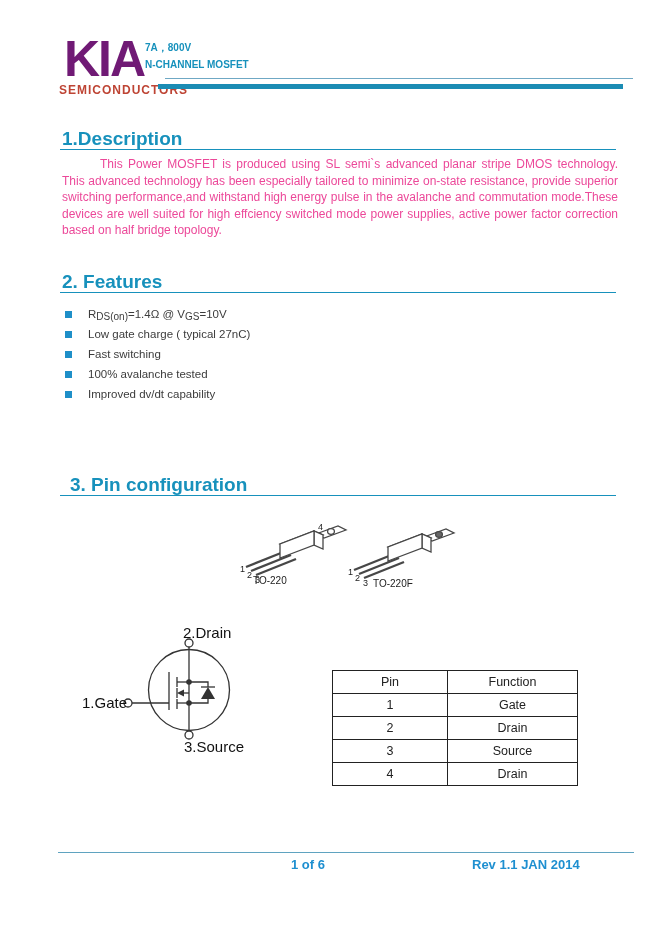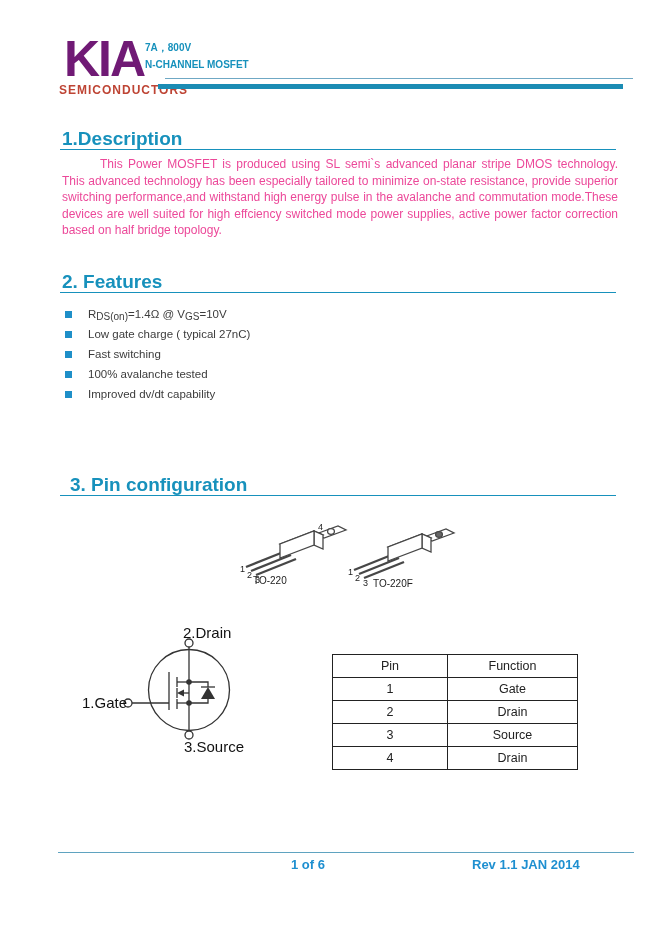--- a/index.html
+++ b/index.html
@@ -42,21 +42,21 @@
   .bullet { width:7px; height:7px; background:#1E8FC8; margin-top:4px; flex:0 0 7px; }
   .feature-text { margin-left:16px; font-size:11.5px; color:#3c3c3c; line-height:14px; }
   .subscr { font-size:10px; position:relative; top:2px; }
 
   .pkg-label { font-size:10px; color:#222; }
   .pkg-drawing text { font-family:"Liberation Sans", sans-serif; }
 
   .sym-label { font-size:15px; color:#111; }
 
   
-  .pin-table { left:332px; top:654px; border-collapse:collapse; }
+  .pin-table { left:332px; top:670px; border-collapse:collapse; }
   .pin-table th, .pin-table td {
     border:1.2px solid #222; font-weight:normal; font-size:12.5px; color:#222;
     text-align:center; height:22px; padding:0;
   }
   .col-pin { width:114px; }
   .col-fn  { width:129px; }
 
   
   .footer-rule { left:58px; top:852px; width:576px; height:1px; background:#5FA3C0; }
   .footer-text { font-size:13px; font-weight:bold; color:#1E8FD0; }

